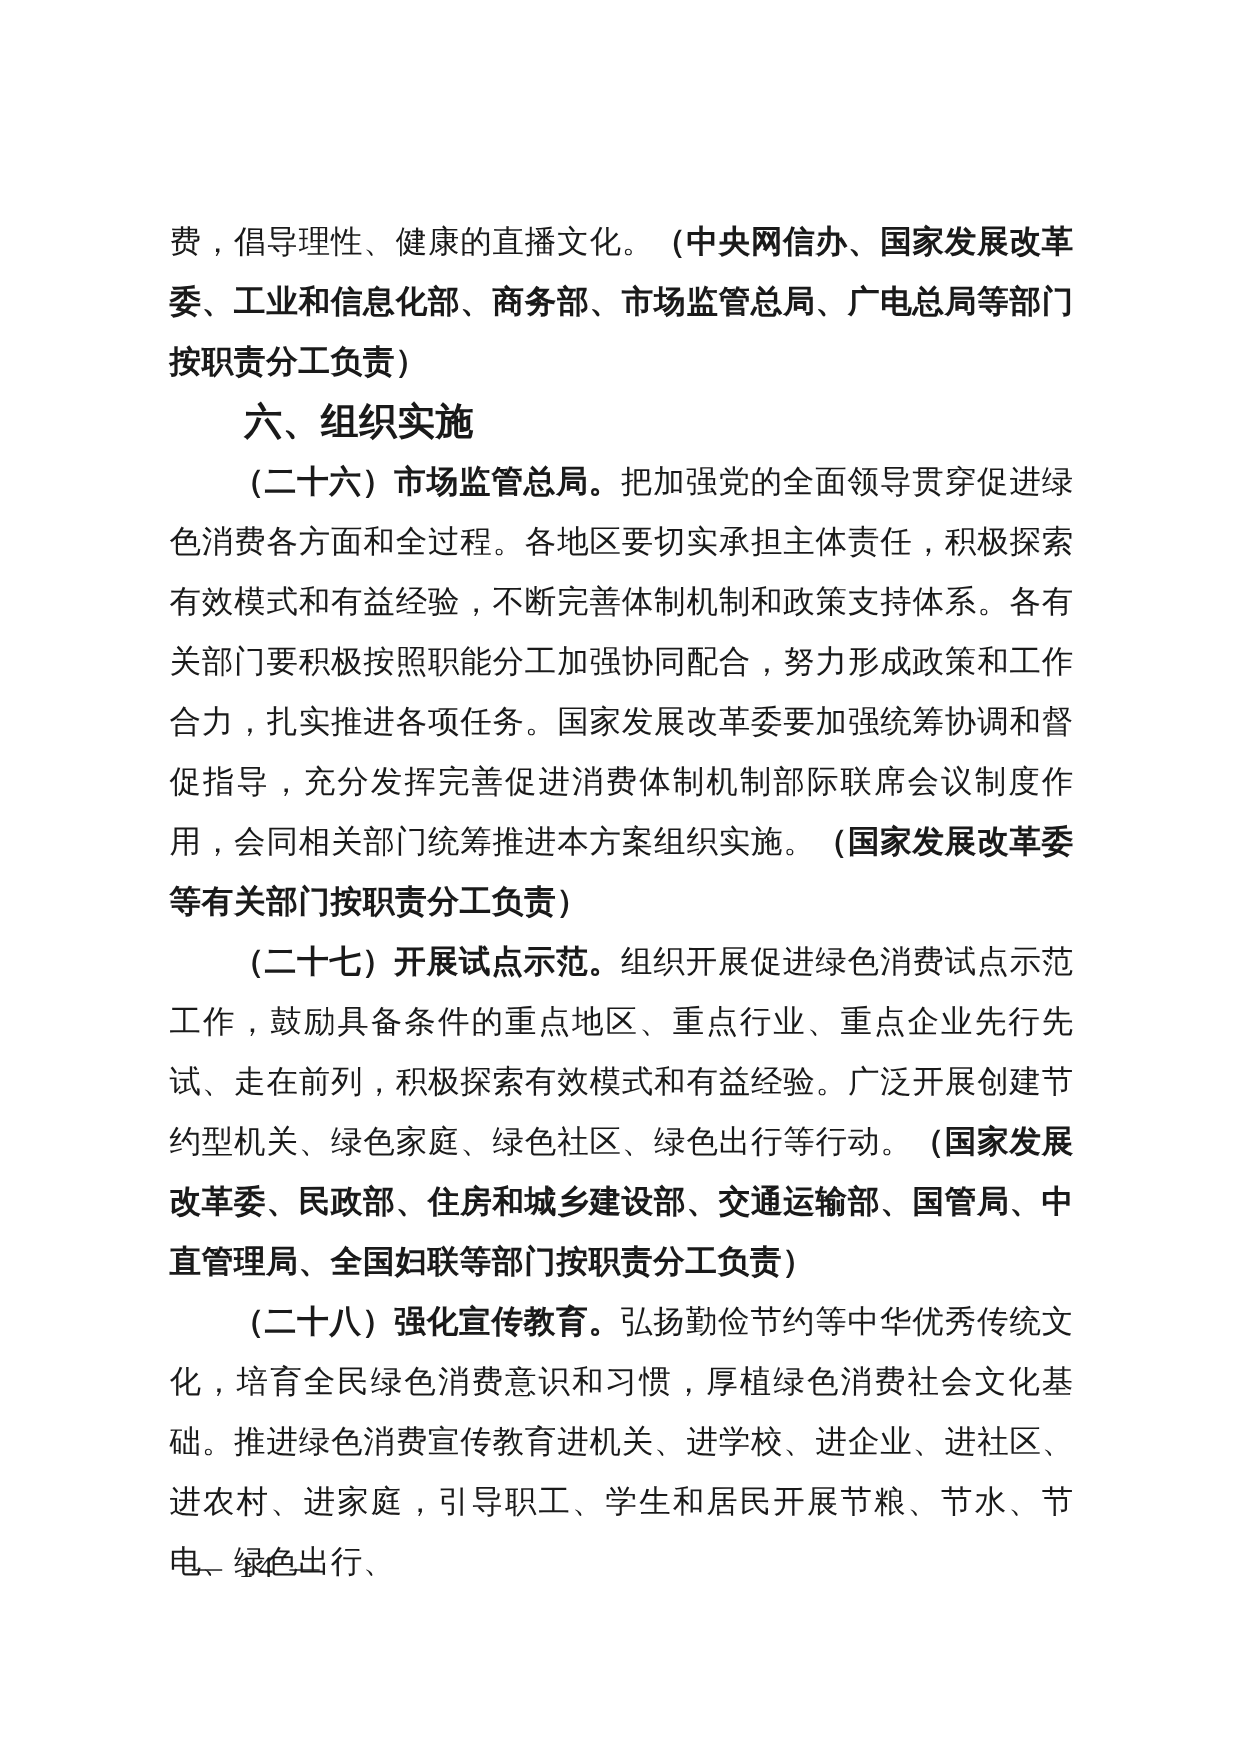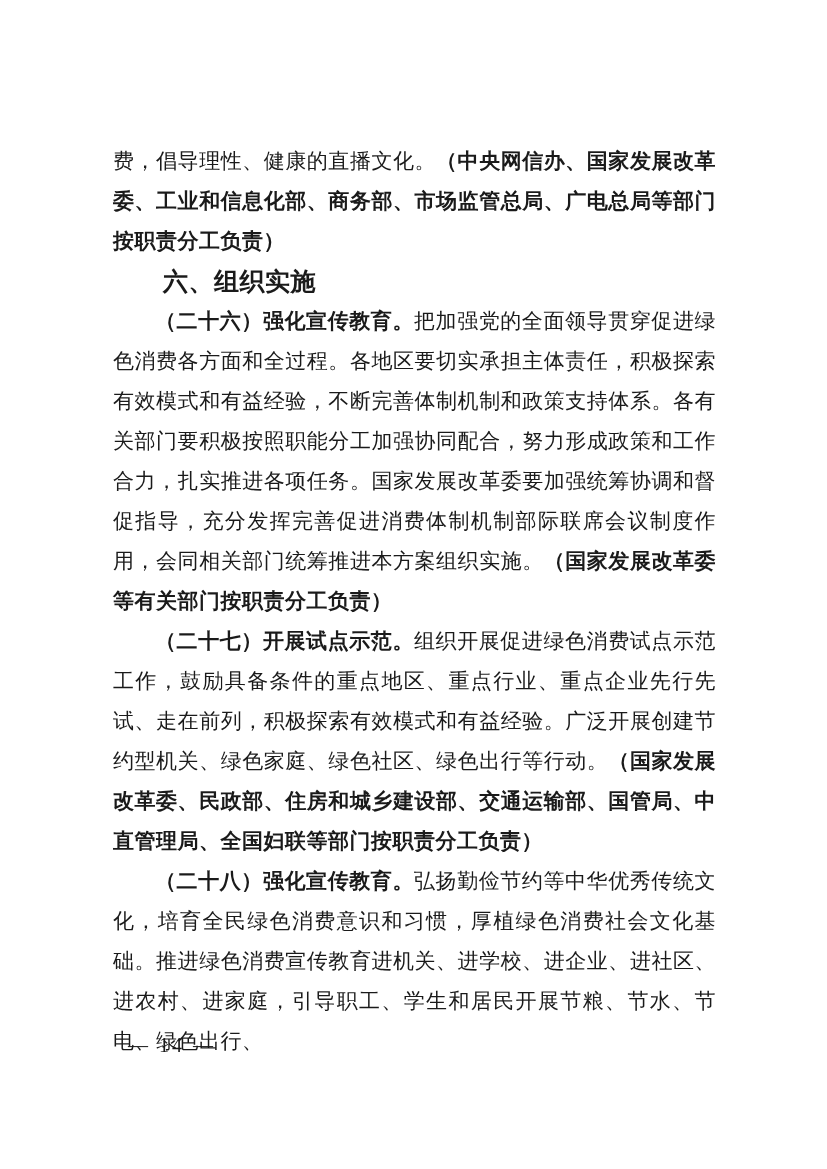--- a/index.html
+++ b/index.html
@@ -60,18 +60,18 @@
     text-align: center;
   }
 </style>
 </head>
 <body>
 
 <div class="page">
   <div class="doc-body">
       <p class="para continuation"><span class="run-body">费，倡导理性、健康的直播文化。</span><span class="run-attribution">（中央网信办、国家发展改革委、工业和信息化部、商务部、市场监管总局、广电总局等部门按职责分工负责）</span></p>
       <p class="para heading"><span class="run-lead">六、组织实施</span></p>
-      <p class="para body"><span class="run-lead">（二十六）强化宣传教育。</span><span class="run-body">把加强党的全面领导贯穿促进绿色消费各方面和全过程。各地区要切实承担主体责任，积极探索有效模式和有益经验，不断完善体制机制和政策支持体系。各有关部门要积极按照职能分工加强协同配合，努力形成政策和工作合力，扎实推进各项任务。国家发展改革委要加强统筹协调和督促指导，充分发挥完善促进消费体制机制部际联席会议制度作用，会同相关部门统筹推进本方案组织实施。</span><span class="run-attribution">（国家发展改革委等有关部门按职责分工负责）</span></p>
+      <p class="para body"><span class="run-lead">（二十六）市场监管总局。</span><span class="run-body">把加强党的全面领导贯穿促进绿色消费各方面和全过程。各地区要切实承担主体责任，积极探索有效模式和有益经验，不断完善体制机制和政策支持体系。各有关部门要积极按照职能分工加强协同配合，努力形成政策和工作合力，扎实推进各项任务。国家发展改革委要加强统筹协调和督促指导，充分发挥完善促进消费体制机制部际联席会议制度作用，会同相关部门统筹推进本方案组织实施。</span><span class="run-attribution">（国家发展改革委等有关部门按职责分工负责）</span></p>
       <p class="para body"><span class="run-lead">（二十七）开展试点示范。</span><span class="run-body">组织开展促进绿色消费试点示范工作，鼓励具备条件的重点地区、重点行业、重点企业先行先试、走在前列，积极探索有效模式和有益经验。广泛开展创建节约型机关、绿色家庭、绿色社区、绿色出行等行动。</span><span class="run-attribution">（国家发展改革委、民政部、住房和城乡建设部、交通运输部、国管局、中直管理局、全国妇联等部门按职责分工负责）</span></p>
       <p class="para body"><span class="run-lead">（二十八）强化宣传教育。</span><span class="run-body">弘扬勤俭节约等中华优秀传统文化，培育全民绿色消费意识和习惯，厚植绿色消费社会文化基础。推进绿色消费宣传教育进机关、进学校、进企业、进社区、进农村、进家庭，引导职工、学生和居民开展节粮、节水、节电、绿色出行、</span></p>
     </div>
   <div class="page-footer">— 14 —</div>
 </div>
 
 </body></html>

